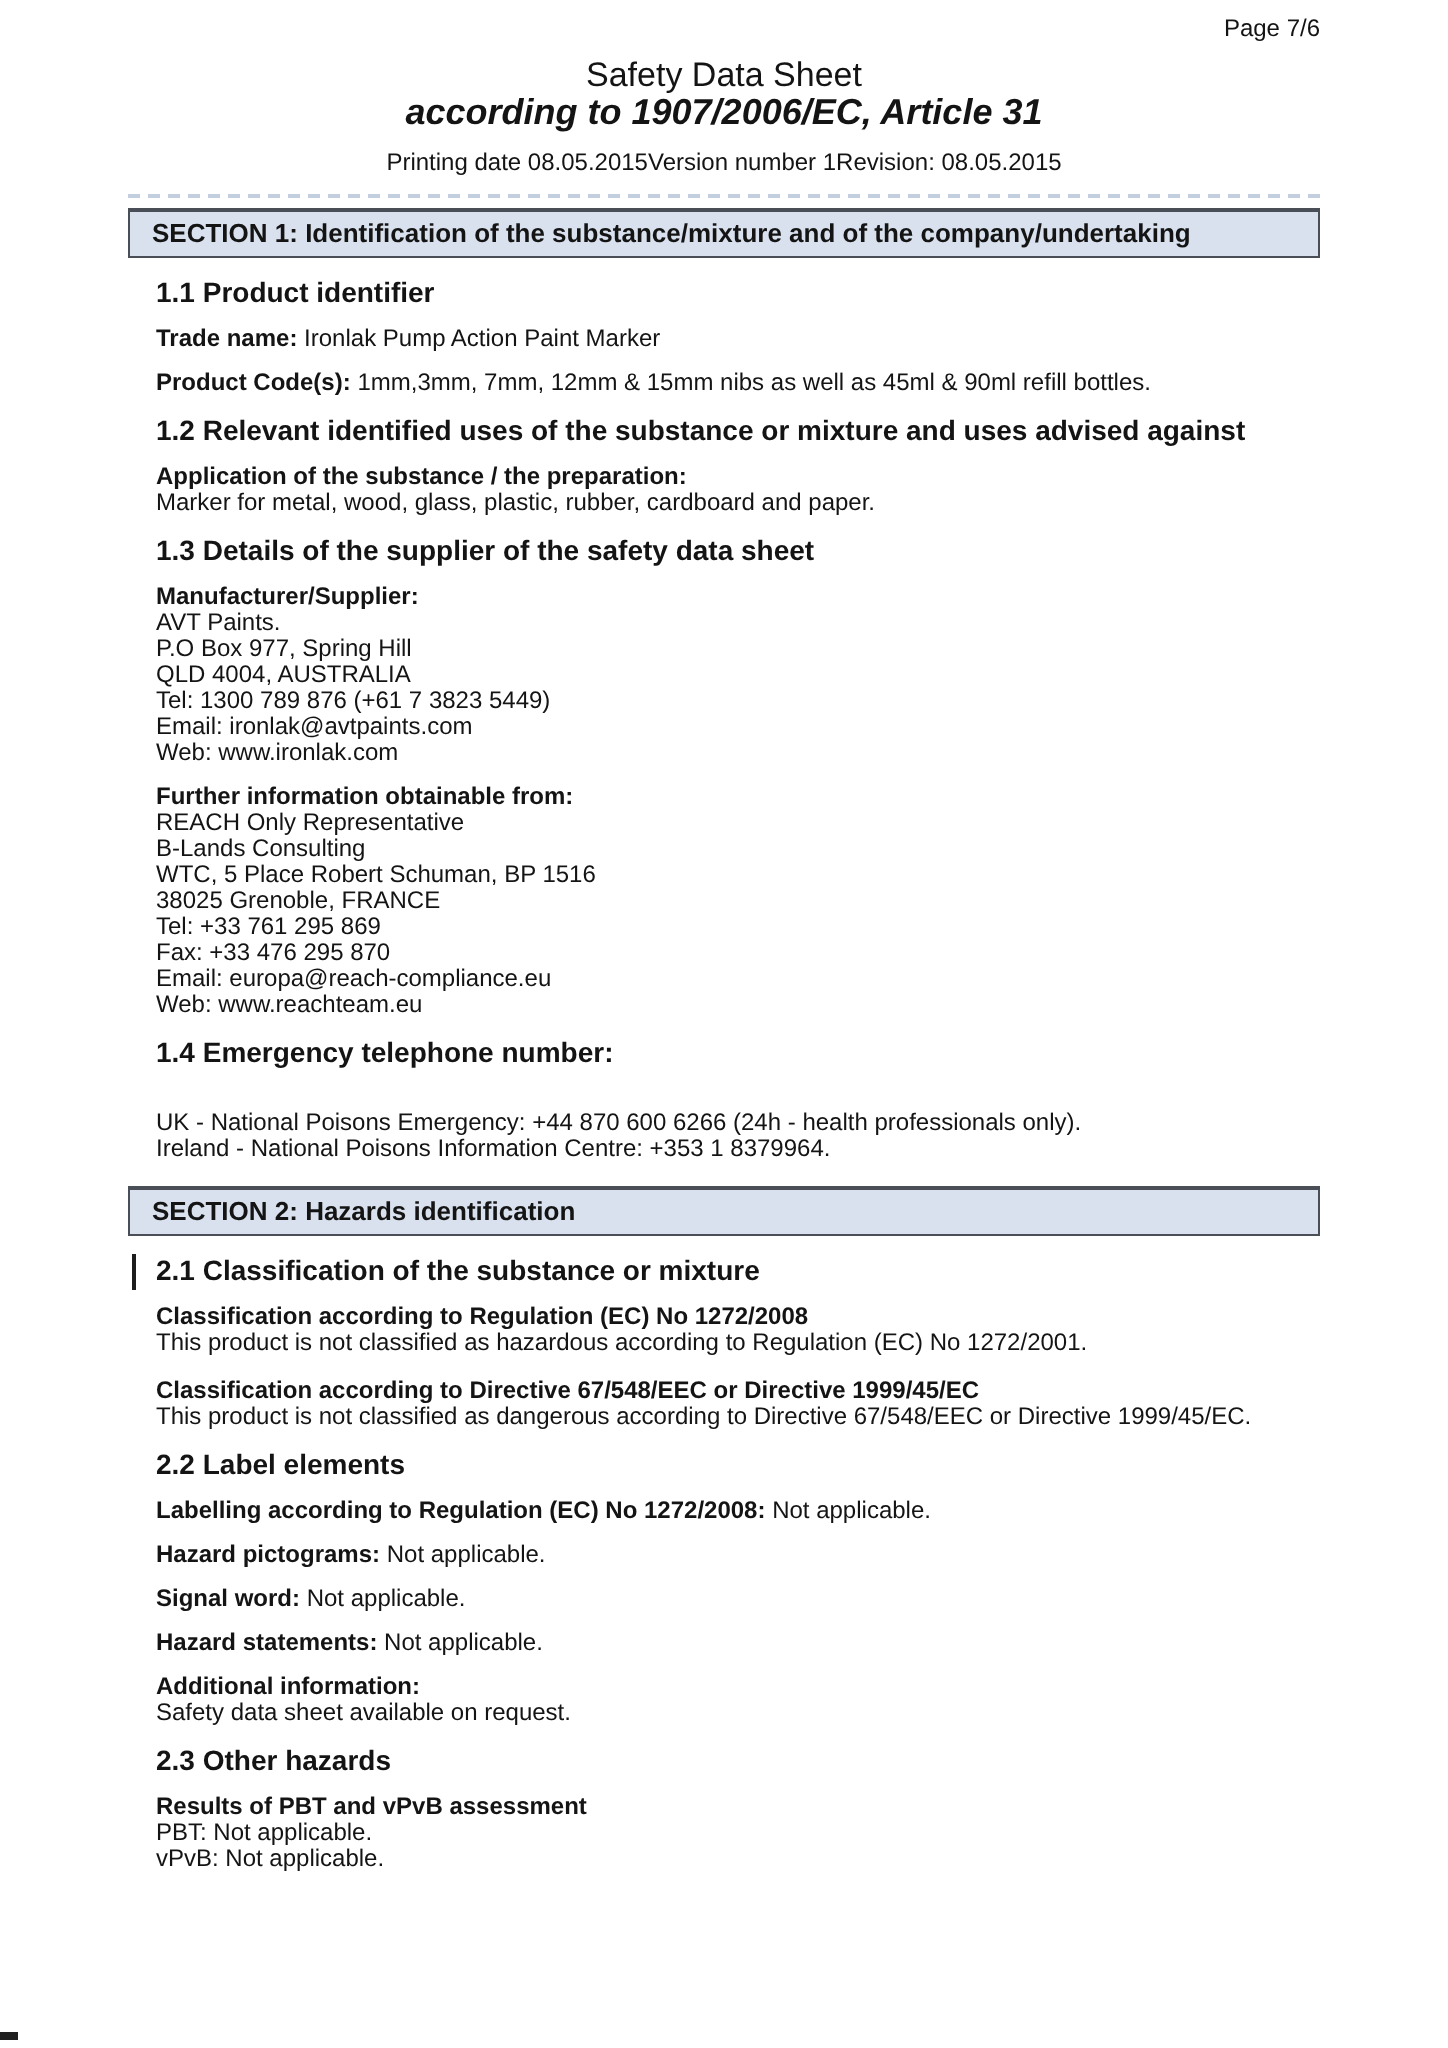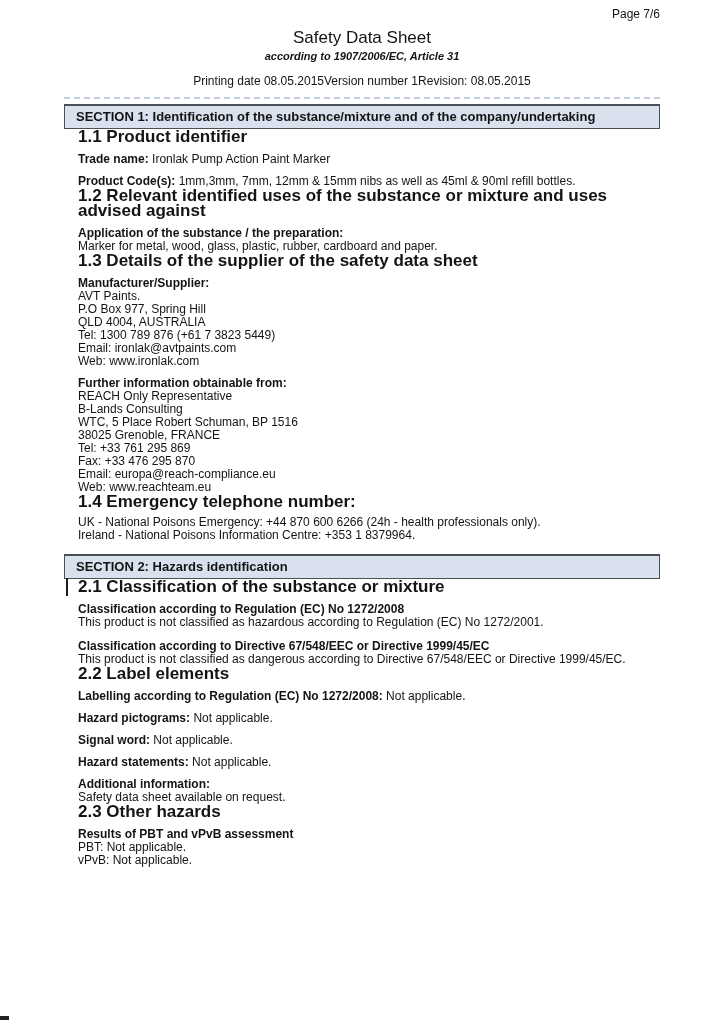--- a/index.html
+++ b/index.html
@@ -16,34 +16,34 @@
     margin:0 auto;
     overflow:hidden;
     font-family:"Liberation Sans","DejaVu Sans",sans-serif;
     color:var(--page-text);
     font-size:12px;
     line-height:13px;
   }
   .content{position:absolute;left:64px;top:8px;width:596px;}
   .page-number{text-align:right;font-size:12px;}
   .doc-title{text-align:center;font-size:17px;font-weight:normal;margin-top:7px;line-height:19px;}
-  .doc-subtitle{text-align:center;font-size:11px;font-weight:bold;font-style:italic;margin-top:2px;line-height:15px;}
+  .doc-subtitle{text-align:center;font-size:18px;font-weight:bold;font-style:italic;margin-top:2px;line-height:15px;}
   .meta-row{display:flex;justify-content:center;margin-top:11px;font-size:12px;}
   .separator{margin-top:9px;border-top:2px dashed var(--separator);height:0;}
   .section-box{
     margin-top:5px;
     background:var(--section-header-bg);
     border:1px solid var(--section-header-border);
     border-top-width:2px;
     padding:3px 10px 4px 11px;
     font-weight:bold;font-size:13px;line-height:15px;
     white-space:nowrap;
   }
   .body-ind{padding-left:14px;}
-  .h-sub{font-weight:bold;font-size:17px;line-height:15px;position:relative;}
+  .h-sub{font-weight:bold;font-size:14px;line-height:15px;margin-top:10px;position:relative;}
   .row{margin-top:9px;white-space:nowrap;}
   .block{margin-top:9px;}
   .lbl{font-weight:bold;}
   .line{white-space:nowrap;}
   .change-bar{position:absolute;left:-12px;top:-1px;width:2px;height:18px;background:#1d1d1d;}
   .scan-artifact{position:absolute;left:0;top:1016px;width:9px;height:4px;background:#202020;}
 </style>
 </head>
 <body>
 
@@ -103,21 +103,21 @@
         <div class="line">WTC, 5 Place Robert Schuman, BP 1516</div>
         <div class="line">38025 Grenoble, FRANCE</div>
         <div class="line">Tel: +33 761 295 869</div>
         <div class="line">Fax: +33 476 295 870</div>
         <div class="line">Email: europa@reach-compliance.eu</div>
         <div class="line">Web: www.reachteam.eu</div>
       </div>
 
       <div class="h-sub">1.4 Emergency telephone number:</div>
 
-      <div class="block" style="margin-top:7px">
+      <div class="block" style="margin-top:21px">
         <div class="line">UK - National Poisons Emergency: +44 870 600 6266 (24h - health professionals only).</div>
         <div class="line">Ireland - National Poisons Information Centre: +353 1 8379964.</div>
       </div>
     </div>
 
     <div class="section-box" style="margin-top:12px">SECTION 2: Hazards identification</div>
 
     <div class="body-ind">
       <div class="h-sub">
         <span class="change-bar"></span>

